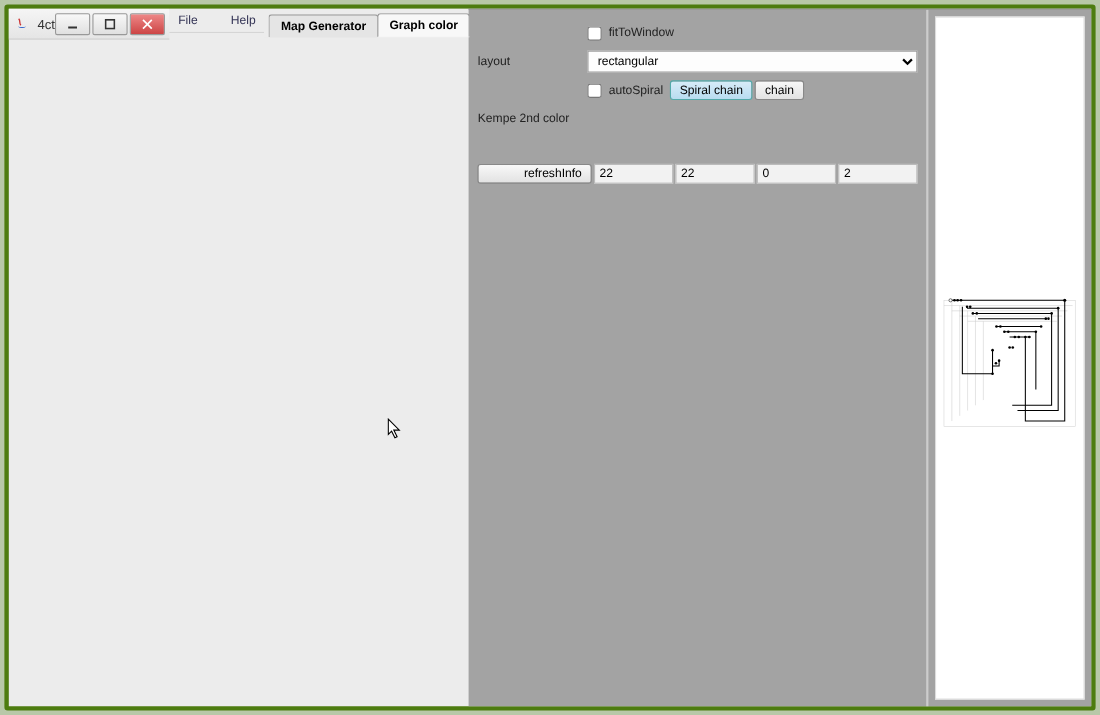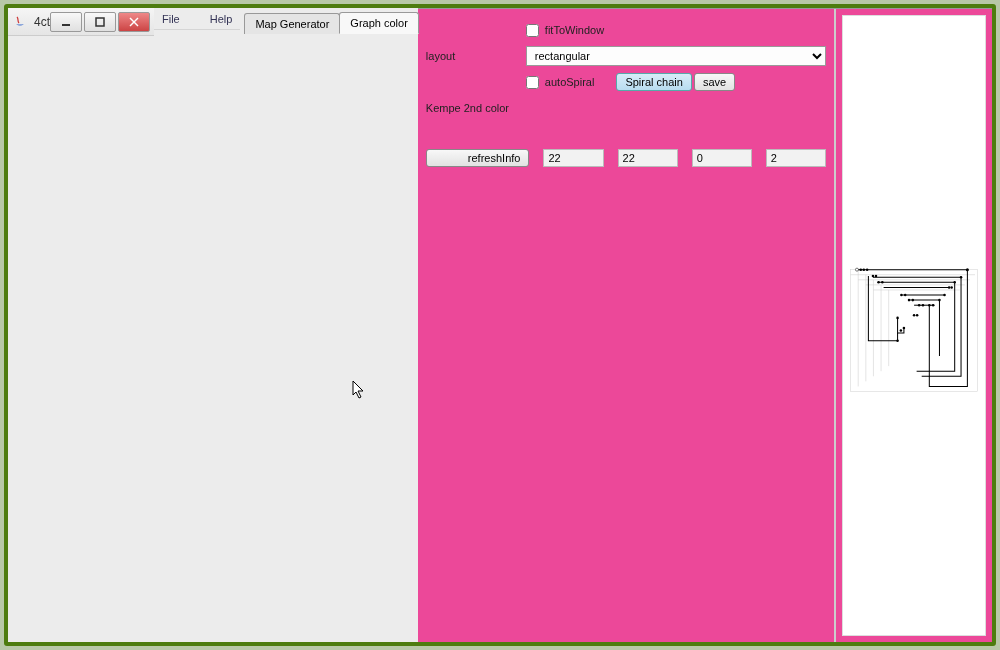--- a/index.html
+++ b/index.html
@@ -87,32 +87,33 @@
     }
     .tab {
       padding: 4px 10px;
       border: 1px solid #999;
       border-bottom: none;
       background: #e5e5e5;
       cursor: pointer;
       font-size: 11px;
       border-radius: 3px 3px 0 0;
       margin-right: -1px;
+      font-weight: bold;
     }
     .tab.active {
       background: #f8f8f8;
       border-bottom: 1px solid #f8f8f8;
       position: relative;
       z-index: 2;
     }
     .content {
       flex: 1;
       display: flex;
       border-top: 1px solid #999;
-      background: #ec4899;
+      background: #a3a3a3;
     }
     .left-panel {
       width: 418px;
       border-right: 2px solid #ccc;
       padding: 10px 8px;
       display: flex;
       flex-direction: column;
       gap: 4px;
     }
     .row {
@@ -176,21 +177,20 @@
       align-items: center;
     }
     .info-box {
       height: 18px;
       border: 1px solid #bbb;
       background: #f2f2f2;
       padding: 0 4px;
       display: flex;
       align-items: center;
       flex: 1;
-      margin-left: 12px;
     }
     .right-panel {
       flex: 1;
       background: #fff;
       position: relative;
       margin: 6px;
       border: 1px solid #ddd;
     }
     .graph-canvas {
       width: 100%;
@@ -283,22 +283,22 @@
           </select>
         </div>
       </div>
 
 
       <div class="row">
         <div class="label"></div>
         <div class="field">
           <input type="checkbox" style="">
           <span class="chk-label">autoSpiral</span>
-          <button class="btn highlight" style="margin-left:20px;">Spiral chain</button>
-          <button class="btn">save</button>
+          <button class="btn highlight" style="margin-left:4px;">Spiral chain</button>
+          <button class="btn">chain</button>
         </div>
       </div>
 
 
 
       <div class="row">
         <div class="label">Kempe 2nd color</div>
       </div>
 
       <div class="info-row">

